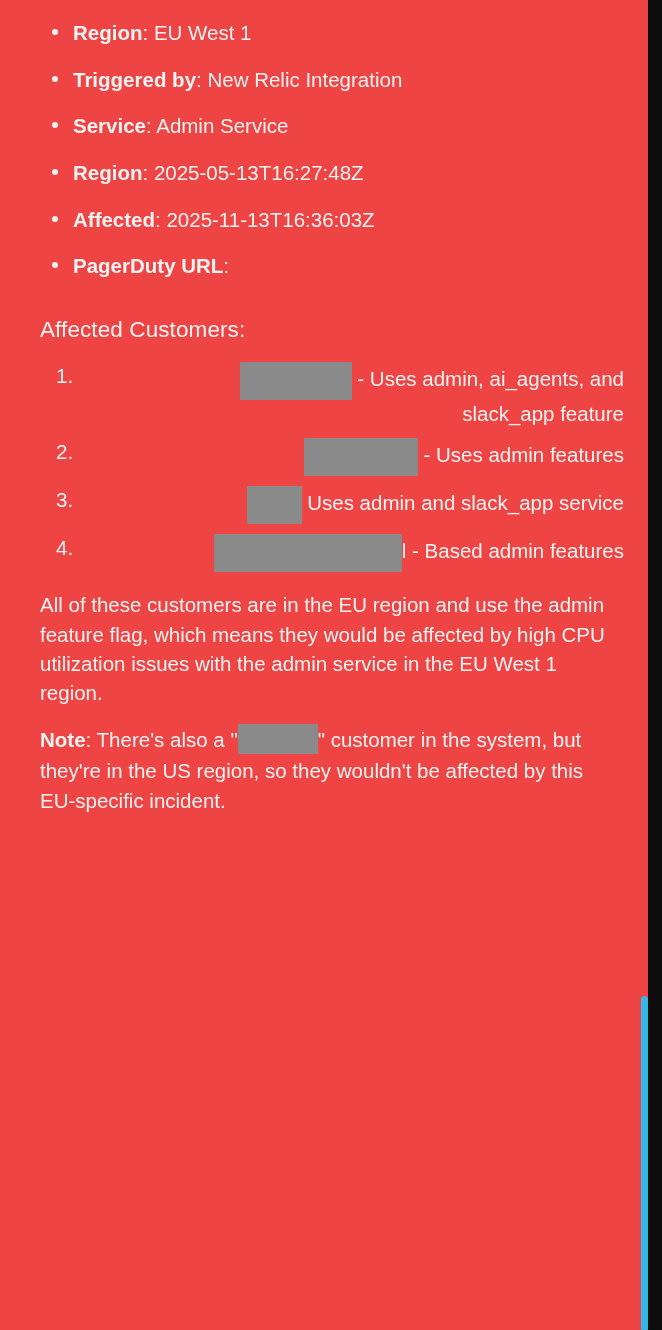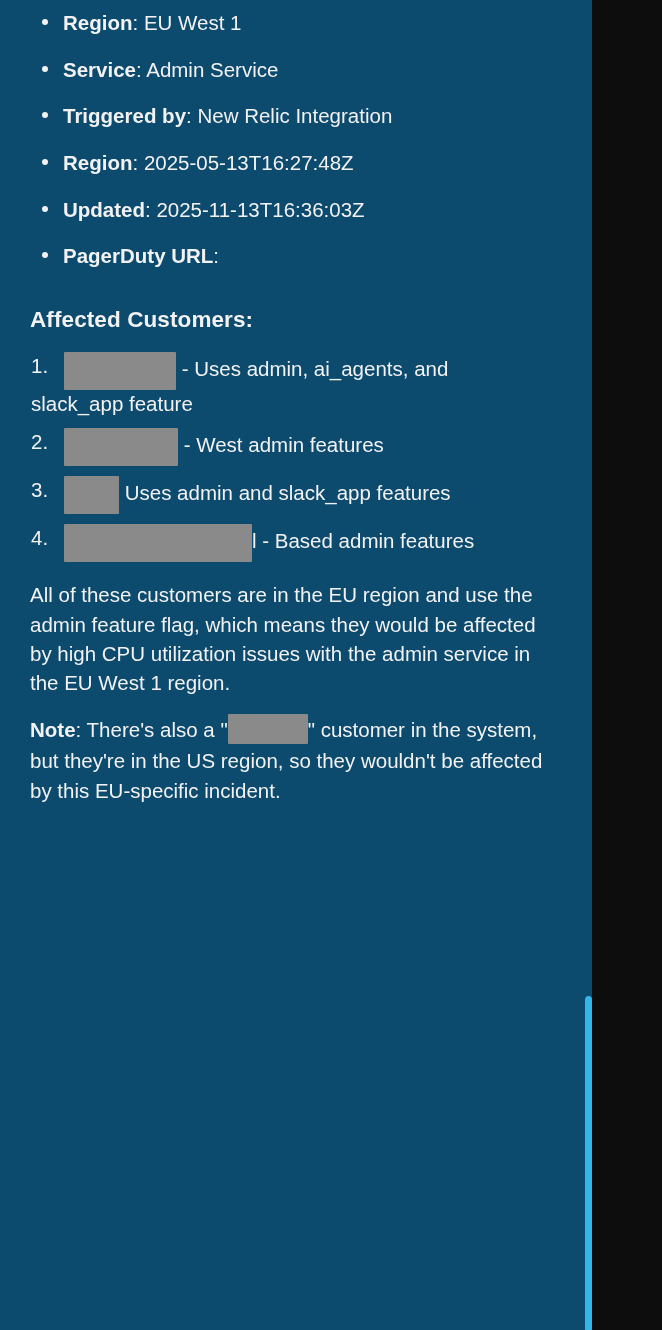--- a/index.html
+++ b/index.html
@@ -12,24 +12,24 @@
     overflow: hidden;
   }
   body {
     font-family: "Liberation Sans", sans-serif;
     color: #f2f2f2;
     font-size: 20px;
     line-height: 1.42;
   }
   .page {
     position: relative;
-    width: 592px;
+    width: 648px;
     height: 1330px;
-    background: #0c4a6e;
-    padding: 0;
+    background: #ef4444;
+    padding: 10px;
     overflow: hidden;
   }
   
   ul.meta-list {
     list-style: none;
     margin: 0;
     padding: 0 14px 0 30px;
   }
   ul.meta-list > li {
     position: relative;
@@ -68,42 +68,43 @@
   .r-c1 { width: 112px; height: 38px; }
   .r-c2 { width: 114px; height: 38px; }
   .r-c3 { width: 55px; height: 38px; }
   .r-c4 { width: 188px; height: 38px; }
   .r-note { width: 80px; height: 30px; position: relative; top: -2px; }
 
   h3.section-head {
     margin: 24px 0 0 0;
     padding: 0 14px 0 30px;
     font-size: 22.5px;
-    font-weight: bold;
+    font-weight: normal;
     letter-spacing: 0.1px;
   }
   p.para {
     margin: 18px 0 0 0;
     padding: 0 32px 0 30px;
     font-size: 20.5px;
     line-height: 1.42;
   }
   ol.cust-list {
     list-style: none;
     counter-reset: cust;
     margin: 16px 0 0 0;
     padding: 0 14px 0 30px;
   }
   ol.cust-list > li {
     counter-increment: cust;
     position: relative;
     padding-left: 33px;
-    margin: 0 0 10px 1px;
+    margin: 0 0 10px 16px;
     font-size: 20.5px;
     line-height: 1.4;
+    text-align: right;
   }
   ol.cust-list > li::before {
     content: counter(cust) ".";
     position: absolute;
     left: 0;
     top: 0;
     width: 26px;
     text-align: left;
     font-size: 20.5px;
   }
@@ -125,52 +126,52 @@
 </head>
 <body>
 
 <div class="page">
 
   <ul class="meta-list">
     <li>
       <span class="lbl">Region</span><span>: </span><span>EU West 1</span>
     </li>
     <li>
-      <span class="lbl">Service</span><span>: </span><span>Admin Service</span>
+      <span class="lbl">Triggered by</span><span>: </span><span>New Relic Integration</span>
     </li>
     <li>
-      <span class="lbl">Triggered by</span><span>: </span><span>New Relic Integration</span>
+      <span class="lbl">Service</span><span>: </span><span>Admin Service</span>
     </li>
     <li>
       <span class="lbl">Region</span><span>: </span><span>2025-05-13T16:27:48Z</span>
     </li>
     <li>
-      <span class="lbl">Updated</span><span>: </span><span>2025-11-13T16:36:03Z</span>
+      <span class="lbl">Affected</span><span>: </span><span>2025-11-13T16:36:03Z</span>
     </li>
     <li>
       <span class="lbl">PagerDuty URL</span><span>:</span>
     </li>
   </ul>
 
   <h3 class="section-head">Affected Customers:</h3>
 
 
   <ol class="cust-list">
     <li>
       <span class="redact r-c1"></span>
       <span>- Uses admin, ai_agents, and</span>
       <span class="sub">slack_app feature</span>
     </li>
     <li>
       <span class="redact r-c2"></span>
-      <span>- West admin features</span>
+      <span>- Uses admin features</span>
     </li>
     <li>
       <span class="redact r-c3"></span>
-      <span>Uses admin and slack_app features</span>
+      <span>Uses admin and slack_app service</span>
     </li>
     <li>
       <span class="redact r-c4"></span><span>l - Based admin features</span>
     </li>
   </ol>
 
   <p class="para">All of these customers are in the EU region and use the admin feature flag, which means they would be affected by high CPU utilization issues with the admin service in the EU West 1 region.</p>
 
   <p class="para"><span class="lbl">Note</span><span>: There's also a "</span><span class="redact r-note"></span><span>" customer in the system, but they're in the US region, so they wouldn't be affected by this EU-specific incident.</span></p>
 

